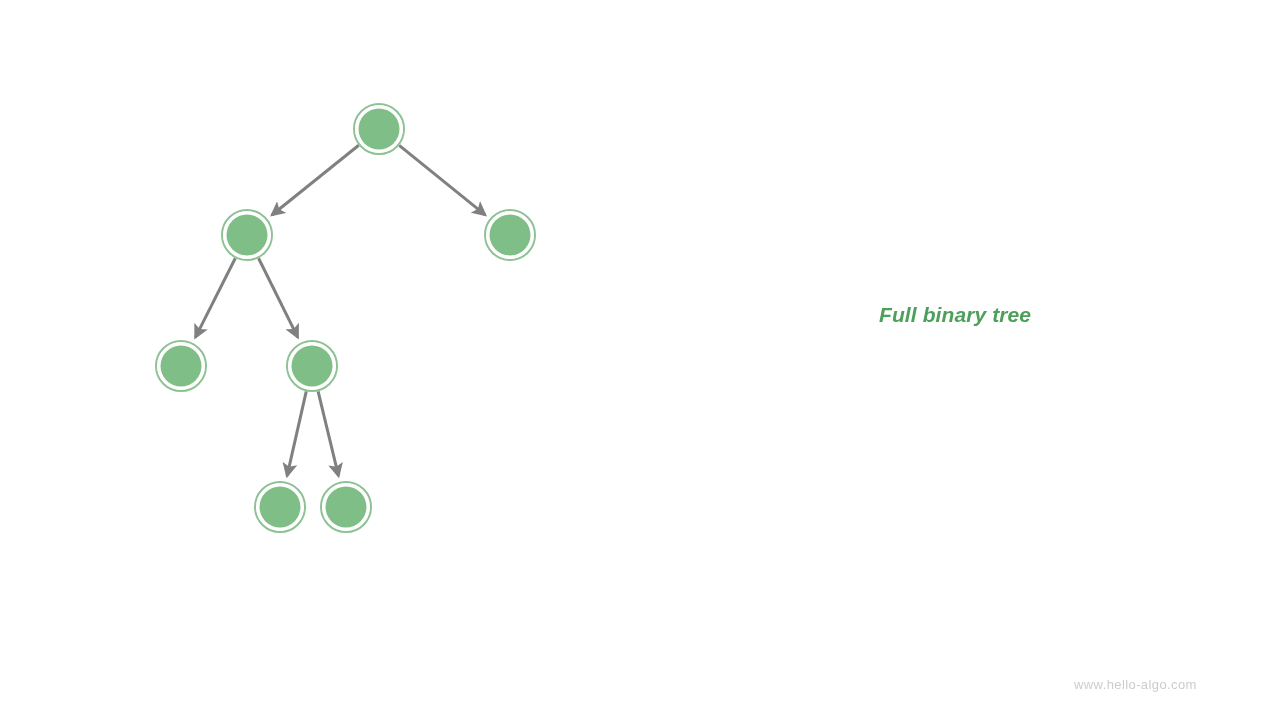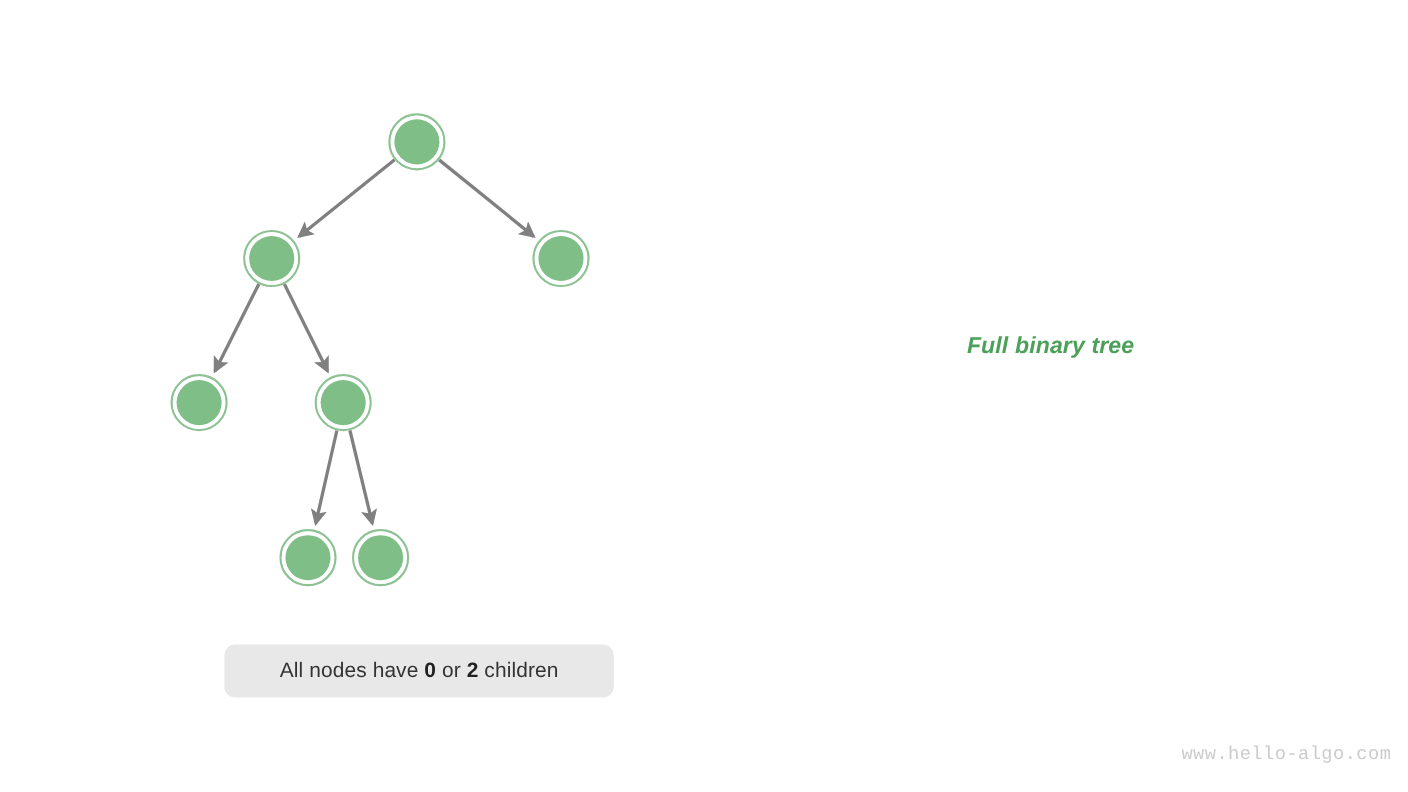--- a/index.html
+++ b/index.html
@@ -60,22 +60,22 @@
     letter-spacing: 0.1px;
   }
   .caption-text b {
     font-weight: bold;
     color: #222222;
   }
   .watermark {
     position: absolute;
     left: 1074px;
     top: 677px;
-    font-family: Liberation Mono, monospace;
-    font-size: 17px;
+    font-family: Liberation Sans, sans-serif;
+    font-size: 13px;
     color: #cccccc;
     letter-spacing: 0.4px;
     white-space: nowrap;
   }
 </style>
 </head>
 <body>
 
 <div id="stage">
 
@@ -127,19 +127,16 @@
         <g>
           <circle cx="346" cy="507" r="25" fill="none" stroke="#8dc294" stroke-width="2"></circle>
           <circle cx="346" cy="507" r="22.5" fill="none" stroke="#ffffff" stroke-width="2.5"></circle>
           <circle cx="346" cy="507" r="20.5" fill="#80be87"></circle>
         </g>
       </g>
   </svg>
 
   <div class="diagram-title">Full binary tree</div>
 
-  <div class="caption-box">
-    <span class="caption-text"><span>All nodes have </span><b>0</b><span> or </span><b>2</b><span> children</span></span>
-  </div>
 
   <div class="watermark">www.hello-algo.com</div>
 
 </div>
 
 </body></html>

